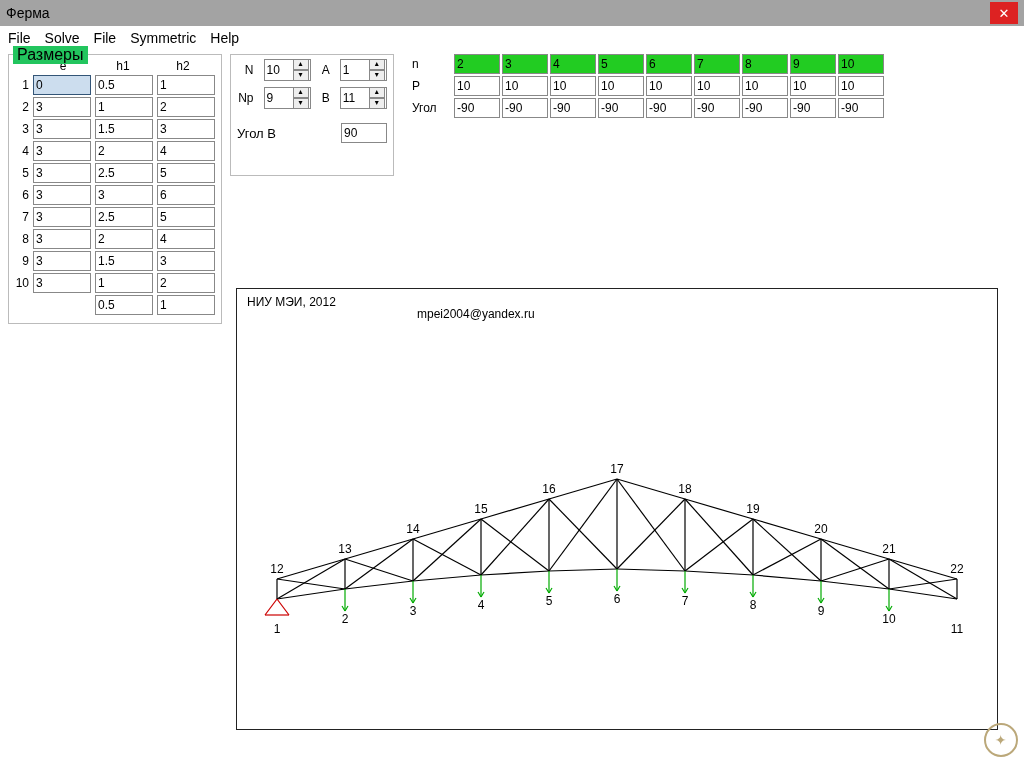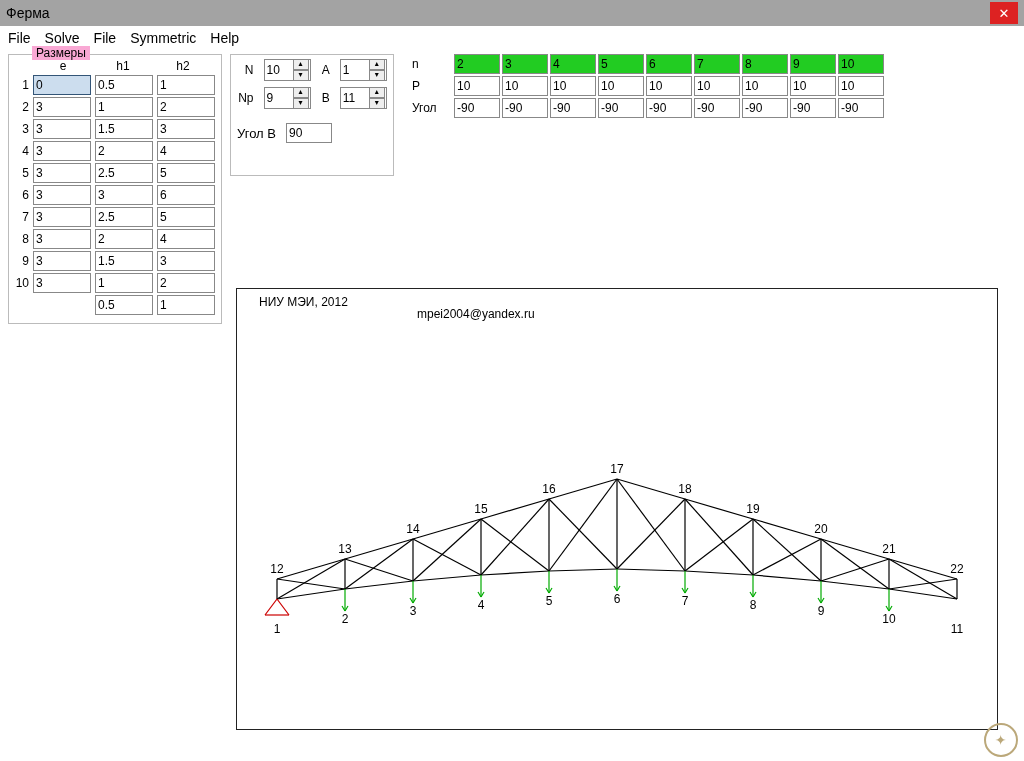--- a/index.html
+++ b/index.html
@@ -4,21 +4,21 @@
 <style>
   html,body{margin:0;padding:0;font-family:Tahoma,Arial,sans-serif;font-size:13px;color:#000;background:#fff;width:1024px;height:761px;overflow:hidden}
   .titlebar{height:26px;display:flex;align-items:center;padding:0 6px;background:#a3a3a3;justify-content:space-between}
   .titlebar .title{font-size:14px}
   .closebtn{width:28px;height:22px;background:#d22;color:#fff;display:flex;align-items:center;justify-content:center;font-size:13px;cursor:pointer}
   .menubar{height:24px;display:flex;align-items:center;gap:14px;padding:0 8px;font-size:14px}
   .menubar span{cursor:default}
   .content{display:flex;gap:8px;padding:4px 8px}
   
   .panel{border:1px solid #bbb;padding:4px 6px 6px 6px;position:relative}
-  .panel .legend{position:absolute;top:-9px;left:23px;background:#f9a8d4;padding:0 4px;font-size:12px}
+  .panel .legend{position:absolute;top:-9px;left:4px;background:#22c55e;padding:0 4px;font-size:16px}
   .sizes-header{display:flex;gap:4px}
   .sizes-header .sp{width:16px}
   .sizes-header .h{width:56px;text-align:center;font-size:12px}
   .sizes-row{display:flex;align-items:center;gap:4px;margin:2px 0}
   .rownum{width:16px;text-align:right;font-size:12px}
   input.txt{width:52px;height:18px;border:1px solid #888;background:#fff;font-size:12px;padding:0 2px}
   input.txt.sel{background:#cde;border:1px solid #357}
   
   .spin{display:inline-flex;align-items:center;border:1px solid #888;height:20px;background:#fff}
   .spin input{border:none;width:24px;height:18px;font-size:12px;text-align:left;padding-left:2px;outline:none}
@@ -27,21 +27,21 @@
   .param-grid{display:grid;grid-template-columns:auto auto auto auto;gap:6px 10px;align-items:center}
   .param-grid .lbl{font-size:12px;text-align:right}
   
   .loads{display:flex;flex-direction:column;gap:2px;margin-left:10px}
   .loads .lrow{display:flex;align-items:center}
   .loads .llbl{width:42px;font-size:12px}
   .loads .cell{width:40px;height:18px;border:1px solid #888;margin-right:2px;font-size:12px;padding:0 2px;display:flex;align-items:center}
   .loads .cell.green{background:#2c2;color:#000}
   
   .canvas-area{position:absolute;left:236px;top:288px;width:760px;height:440px;border:1px solid #222;background:#fff}
-  .canvas-credit{position:absolute;top:6px;left:22px;font-size:12px}
+  .canvas-credit{position:absolute;top:6px;left:10px;font-size:12px}
   .canvas-email{position:absolute;top:18px;left:180px;font-size:12px}
   svg.truss{position:absolute;top:120px;left:10px}
   .watermark{position:absolute;right:6px;bottom:4px;font-family:Georgia,serif;font-size:20px;letter-spacing:1px;color:#bba87a;display:flex;align-items:center;gap:6px}
   .watermark .logo{width:30px;height:30px;border:2px solid #bba87a;border-radius:50%;display:flex;align-items:center;justify-content:center;font-size:14px}
 </style>
 </head>
 <body>
 
 <div class="titlebar">
   <span class="title">Ферма</span>
@@ -165,21 +165,21 @@
         </span>
       <span class="lbl">B</span>
       <span class="spin">
           <input value="11" style="">
           <span class="btns">
             <span class="sbtn">▴</span>
             <span class="sbtn">▾</span>
           </span>
         </span>
     </div>
-    <div style="margin-top:14px;display:flex;align-items:center;gap:10px;justify-content:flex-start">
+    <div style="margin-top:14px;display:flex;align-items:center;gap:10px;justify-content:space-between">
       <span class="lbl">Угол B</span>
       <input class="txt" style="width: 40px;" value="90">
     </div>
   </div>
 
   <div class="loads" id="loads">
       <div class="lrow">
         <span class="llbl">n</span>
         <span class="cell green">2</span>
         <span class="cell green">3</span>

